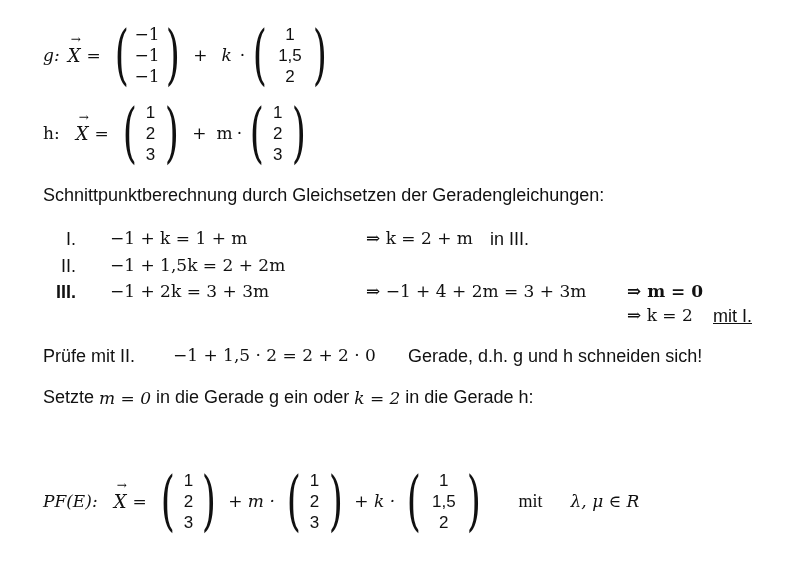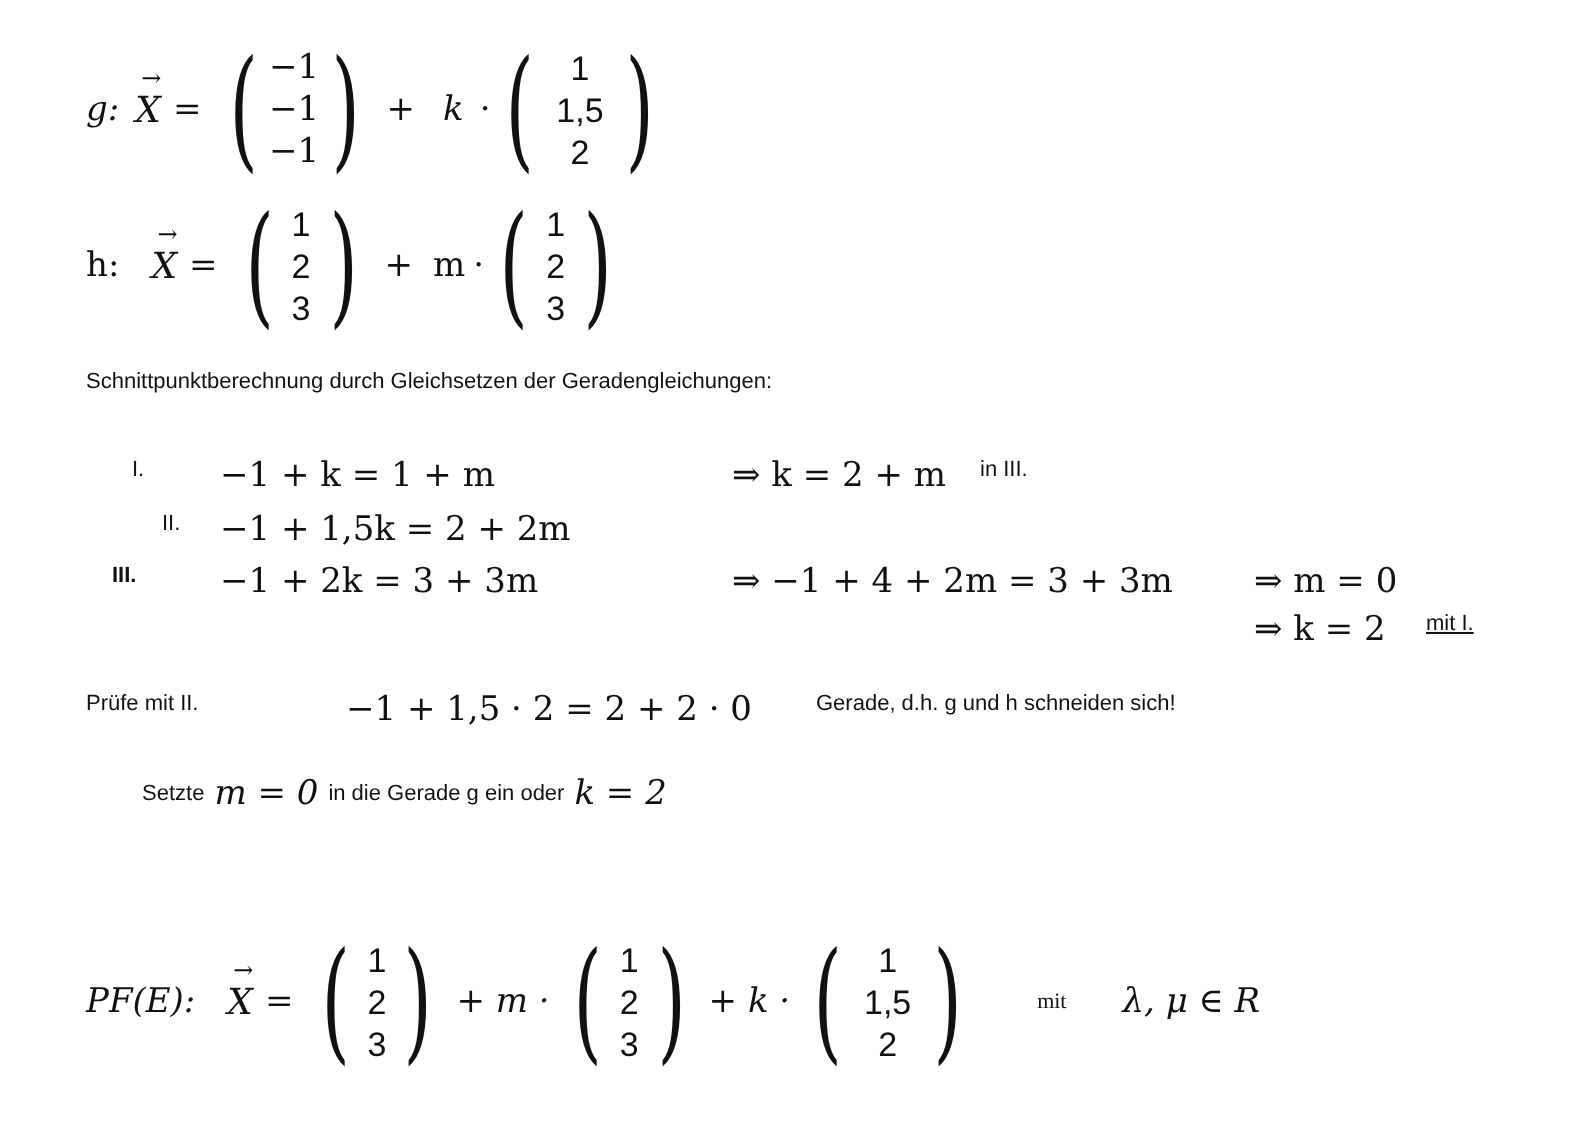--- a/index.html
+++ b/index.html
@@ -1,20 +1,20 @@
 <!DOCTYPE html>
 <html><head>
 <meta charset="utf-8">
 <style>
   html, body { margin: 0; padding: 0; background: #ffffff; }
   body { width: 789px; height: 570px; position: relative; overflow: hidden; color: #111; }
   .abs { position: absolute; white-space: nowrap; }
   .math { font-family: "DejaVu Serif", serif; font-size: 17px; }
   .it { font-style: italic; }
-  .txt { font-family: "Liberation Sans", sans-serif; font-size: 11px; }
+  .txt { font-family: "Liberation Sans", sans-serif; font-size: 18px; }
   .row { display: flex; align-items: center; }
   .vec { display: inline-flex; align-items: center; margin: 0 2px; }
   .paren { font-family: "DejaVu Serif", serif; font-weight: 100; line-height: 1; transform: scaleX(0.55); display: inline-block; }
   .paren.big { font-size: 66px; }
   .vcol { display: flex; flex-direction: column; align-items: center; font-family: "Liberation Sans", sans-serif; font-size: 17px; line-height: 21px; padding: 0 0px; min-width: 16px; }
   .vcol.wide { min-width: 34px; }
   .vcol.neg { font-family: "DejaVu Serif", serif; }
   .vecx { font-family: "DejaVu Serif", serif; font-style: italic; font-size: 18px; position: relative; display: inline-block; }
   .vecx::before { content: "\2192"; position: absolute; top: -13px; left: 3px; font-size: 12px; font-style: normal; }
   .sp { display: inline-block; width: 8px; }
@@ -79,40 +79,41 @@
   </span>
 </div>
 
 <div class="abs txt" style="left:43px; top:185px;">Schnittpunktberechnung durch Gleichsetzen der Geradengleichungen:</div>
 
 <div class="abs txt" style="left:66px; top:229px;">I.</div>
 <div class="abs math" style="left:110px; top:228px;">−1 + k  =  1  +  m</div>
 <div class="abs math" style="left:366px; top:228px;">⇒ k = 2 + m</div>
 <div class="abs txt" style="left:490px; top:229px;">in III.</div>
 
-<div class="abs txt" style="left:61px; top:256px;margin-left:20px;">II.</div>
+<div class="abs txt" style="left:61px; top:256px;">II.</div>
 <div class="abs math" style="left:110px; top:255px;">−1 + 1,5k = 2 + 2m</div>
 
 <div class="abs txt" style="left:56px; top:282px;font-weight:bold;">III.</div>
 <div class="abs math" style="left:110px; top:281px;">−1 + 2k = 3 + 3m</div>
 <div class="abs math" style="left:366px; top:281px;">⇒ −1 + 4 + 2m = 3 + 3m</div>
 
-<div class="abs math" style="left:627px; top:281px;">⇒ m = 0</div>
+<div class="abs math" style="left:627px; top:281px;font-weight:bold;">⇒ m = 0</div>
 <div class="abs math" style="left:627px; top:305px;">⇒  k = 2</div>
 <div class="abs txt" style="left:713px; top:306px;text-decoration:underline;">mit I.</div>
 
 <div class="abs txt" style="left:43px; top:346px;">Prüfe mit II.</div>
 <div class="abs math" style="left:173px; top:345px;">−1 + 1,5 · 2 = 2 + 2 · 0</div>
 <div class="abs txt" style="left:408px; top:346px;">Gerade, d.h. g und h schneiden sich!</div>
 
-<div class="abs row" style="left:43px; top:387px;margin-left:28px;">
+<div class="abs row" style="left:43px; top:387px;">
   <span class="txt">Setzte</span>
   <span class="math it" style="margin:0 5px;">m = 0</span>
   <span class="txt">in die Gerade g ein oder</span>
   <span class="math it" style="margin:0 5px;">k = 2</span>
+  <span class="txt">in die Gerade h:</span>
 </div>
 
 <div class="abs row" style="left:43px; top:468px;">
   <span class="math it">PF(E):</span>
   <span class="sp"></span>
     <span class="sp"></span>
   <span class="vecx">X</span>
   <span class="math" style="margin:0 6px;">=</span>
   <span class="vec">
     <span class="paren big">(</span>

